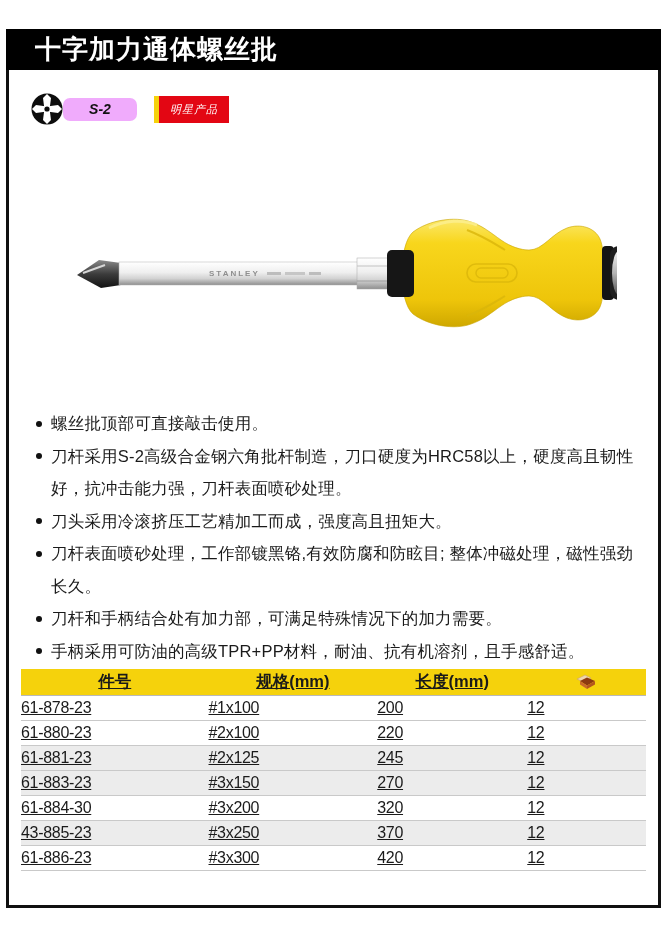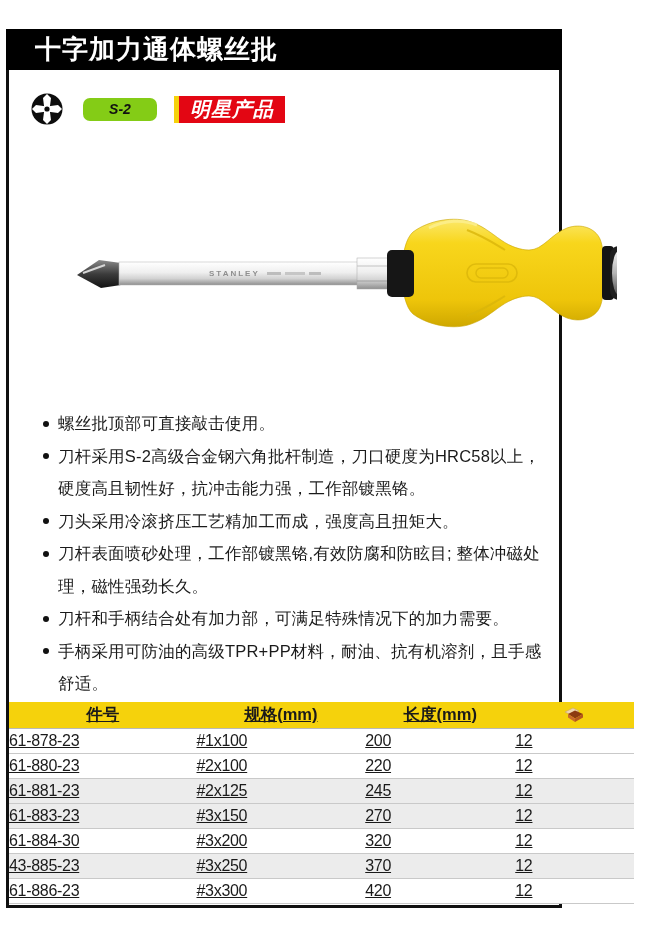--- a/index.html
+++ b/index.html
@@ -1,30 +1,30 @@
 <!DOCTYPE html>
 <html><head>
 <meta charset="utf-8">
 <style>
   html,body{margin:0;padding:0;background:#fff;}
   body{width:665px;height:928px;position:relative;font-family:"Liberation Sans","DejaVu Sans",sans-serif;color:#1a1a1a;}
-  .sheet{position:absolute;top:29px;left:6px;width:556px;height:879px;box-sizing:border-box;
+  .sheet{position:absolute;top:29px;left:6px;width:655px;height:879px;box-sizing:border-box;
          border-left:3px solid #101010;border-right:3px solid #101010;border-bottom:3px solid #101010;background:#fff;}
   .topbar{height:41px;background:#000;display:flex;align-items:center;margin:0 -3px;padding-left:29px;}
   .topbar h1{margin:0;font-size:26px;font-weight:bold;color:#fff;letter-spacing:1px;}
   .badge-row{display:flex;align-items:center;margin:23px 0 0 22px;height:32px;}
   .phillips{width:32px;height:32px;display:block;}
-  .badge-s2{margin-left:20px;width:74px;height:23px;background:#84cc16;border-radius:7px;
+  .badge-s2{width:74px;height:23px;background:#f0abfc;border-radius:7px;
             display:flex;align-items:center;justify-content:center;}
   .badge-s2 span{font-style:italic;font-weight:bold;font-size:14px;color:#111;}
   .badge-star{margin-left:17px;height:27px;background:#E30613;border-left:5px solid #F5D20C;
               display:flex;align-items:center;padding:0 11px;}
-  .badge-star span{color:#fff;font-style:italic;font-weight:bold;font-size:20px;letter-spacing:1px;}
+  .badge-star span{color:#fff;font-style:italic;font-weight:normal;font-size:11px;letter-spacing:1px;}
   .product-image{display:block;margin:78px 0 0 60px;}
-  .features{list-style:none;margin:64px 0 0 0;padding:0 10px 0 34px;}
+  .features{list-style:none;margin:64px 0 0 0;padding:0 10px 0 27px;}
   .features li{position:relative;padding-left:15px;font-size:16.5px;line-height:32.5px;letter-spacing:0.2px;}
   .features li::before{content:"";position:absolute;left:0;top:13.5px;width:6px;height:6px;border-radius:50%;background:#111;}
   .spec-table{width:625px;margin:2px auto 0;border-collapse:collapse;table-layout:fixed;text-decoration:underline;}
   .spec-table th{background:#F5D20C;height:26px;font-size:16.5px;font-weight:bold;padding:0;border-bottom:1px solid #b9b9b9;}
   .spec-table td{height:24px;text-align:left;font-size:16px;letter-spacing:-0.3px;padding:0;
                  border-bottom:1px solid #c9c9c9;background:#fff;}
   .spec-table tr.alt td{background:#ECECEC;}
   .col1{width:30%;} .col2{width:27%;} .col3{width:24%;} .col4{width:19%;}
   .box-icon{display:block;margin:0 auto;}
 </style>
@@ -106,21 +106,21 @@
 
     <rect x="318" y="47" width="27" height="47" rx="5" fill="#161616"></rect>
 
     <rect x="533" y="43" width="12" height="54" rx="4" fill="#141414"></rect>
     <rect x="541" y="43" width="19" height="54" rx="9" fill="#1f1f1f"></rect>
     <ellipse cx="550" cy="70" rx="7" ry="22" fill="url(#capG)"></ellipse>
   </svg>
 
   <ul class="features">
     <li>螺丝批顶部可直接敲击使用。</li>
-    <li>刀杆采用S-2高级合金钢六角批杆制造，刀口硬度为HRC58以上，硬度高且韧性好，抗冲击能力强，工作部镀黑铬。</li>
+    <li>刀杆采用S-2高级合金钢六角批杆制造，刀口硬度为HRC58以上，硬度高且韧性好，抗冲击能力强，刀杆表面喷砂处理。</li>
     <li>刀头采用冷滚挤压工艺精加工而成，强度高且扭矩大。</li>
     <li>刀杆表面喷砂处理，工作部镀黑铬,有效防腐和防眩目; 整体冲磁处理，磁性强劲长久。</li>
     <li>刀杆和手柄结合处有加力部，可满足特殊情况下的加力需要。</li>
     <li>手柄采用可防油的高级TPR+PP材料，耐油、抗有机溶剂，且手感舒适。</li>
   </ul>
 
   <table class="spec-table">
     <thead>
       <tr>
         <th class="col1">件号</th>

